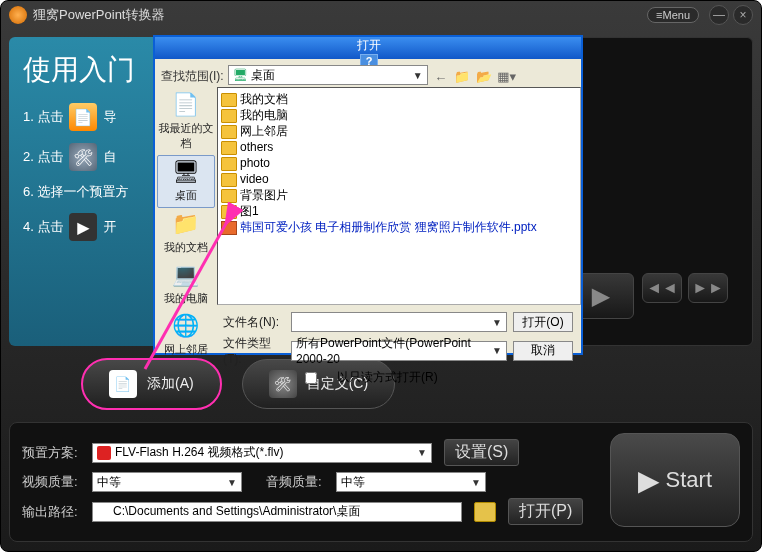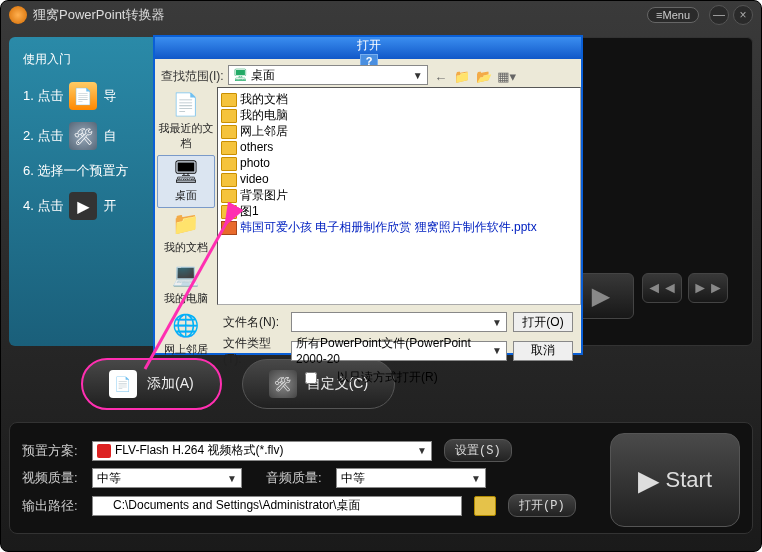--- a/index.html
+++ b/index.html
@@ -28,21 +28,21 @@
     width: 20px; height: 20px; border-radius: 50%;
     border: 1px solid #555; margin-left: 4px;
     display: inline-flex; align-items:center; justify-content:center;
     color:#aaa; font-size:12px; background:#2a2a2a;
   }
   .content { display:flex; height: 325px; padding: 8px; gap:8px; }
   .left-panel {
     width: 210px; background: linear-gradient(#2a8aa8,#1a5f7a);
     border-radius: 6px; padding: 14px 14px; color:#fff;
   }
-  .left-panel h2 { font-size: 12px; font-weight: 400; margin-bottom: 14px; }
+  .left-panel h2 { font-size: 28px; font-weight: 400; margin-bottom: 14px; }
   .step { display:flex; align-items:center; font-size:13px; margin: 12px 0; }
   .step-icon {
     width: 28px; height: 28px; background:#fff; border-radius:4px;
     margin: 0 6px; display:inline-flex; align-items:center; justify-content:center;
     font-size:16px;
   }
   .step-icon.orange { background: linear-gradient(#ffcc66,#ff8800); }
   .step-icon.dark { background:#333; color:#fff; border-radius:4px; }
   .right-panel {
     flex:1; background:#111; border-radius:6px; border:1px solid #333;
@@ -76,22 +76,22 @@
     display:flex; align-items:center; justify-content:space-between;
   }
   .combo .arrow { font-size:10px; color:#333; }
   .text-input {
     background:#fff; color:#000; font-size:12px;
     border:1px solid #888; height:20px; padding:0 20px; flex:1;
     display:flex; align-items:center;
   }
   .dark-btn {
     background: linear-gradient(#444,#222); color:#ddd;
-    border:1px solid #555; border-radius:9px;
-    padding: 2px 10px; font-size:12px;font-family:Liberation Mono, monospace;
+    border:1px solid #555; border-radius:3px;
+    padding: 2px 10px; font-size:16px;
   }
   .folder-btn {
     width:22px; height:20px; background:#e5c24a; border:1px solid #b08a00;
     border-radius:2px;
   }
   .start-btn {
     position:absolute; right:12px; top:10px;
     width:130px; height:94px;
     background: linear-gradient(#4a4a4a,#202020);
     border:1px solid #555; border-radius:14px;

